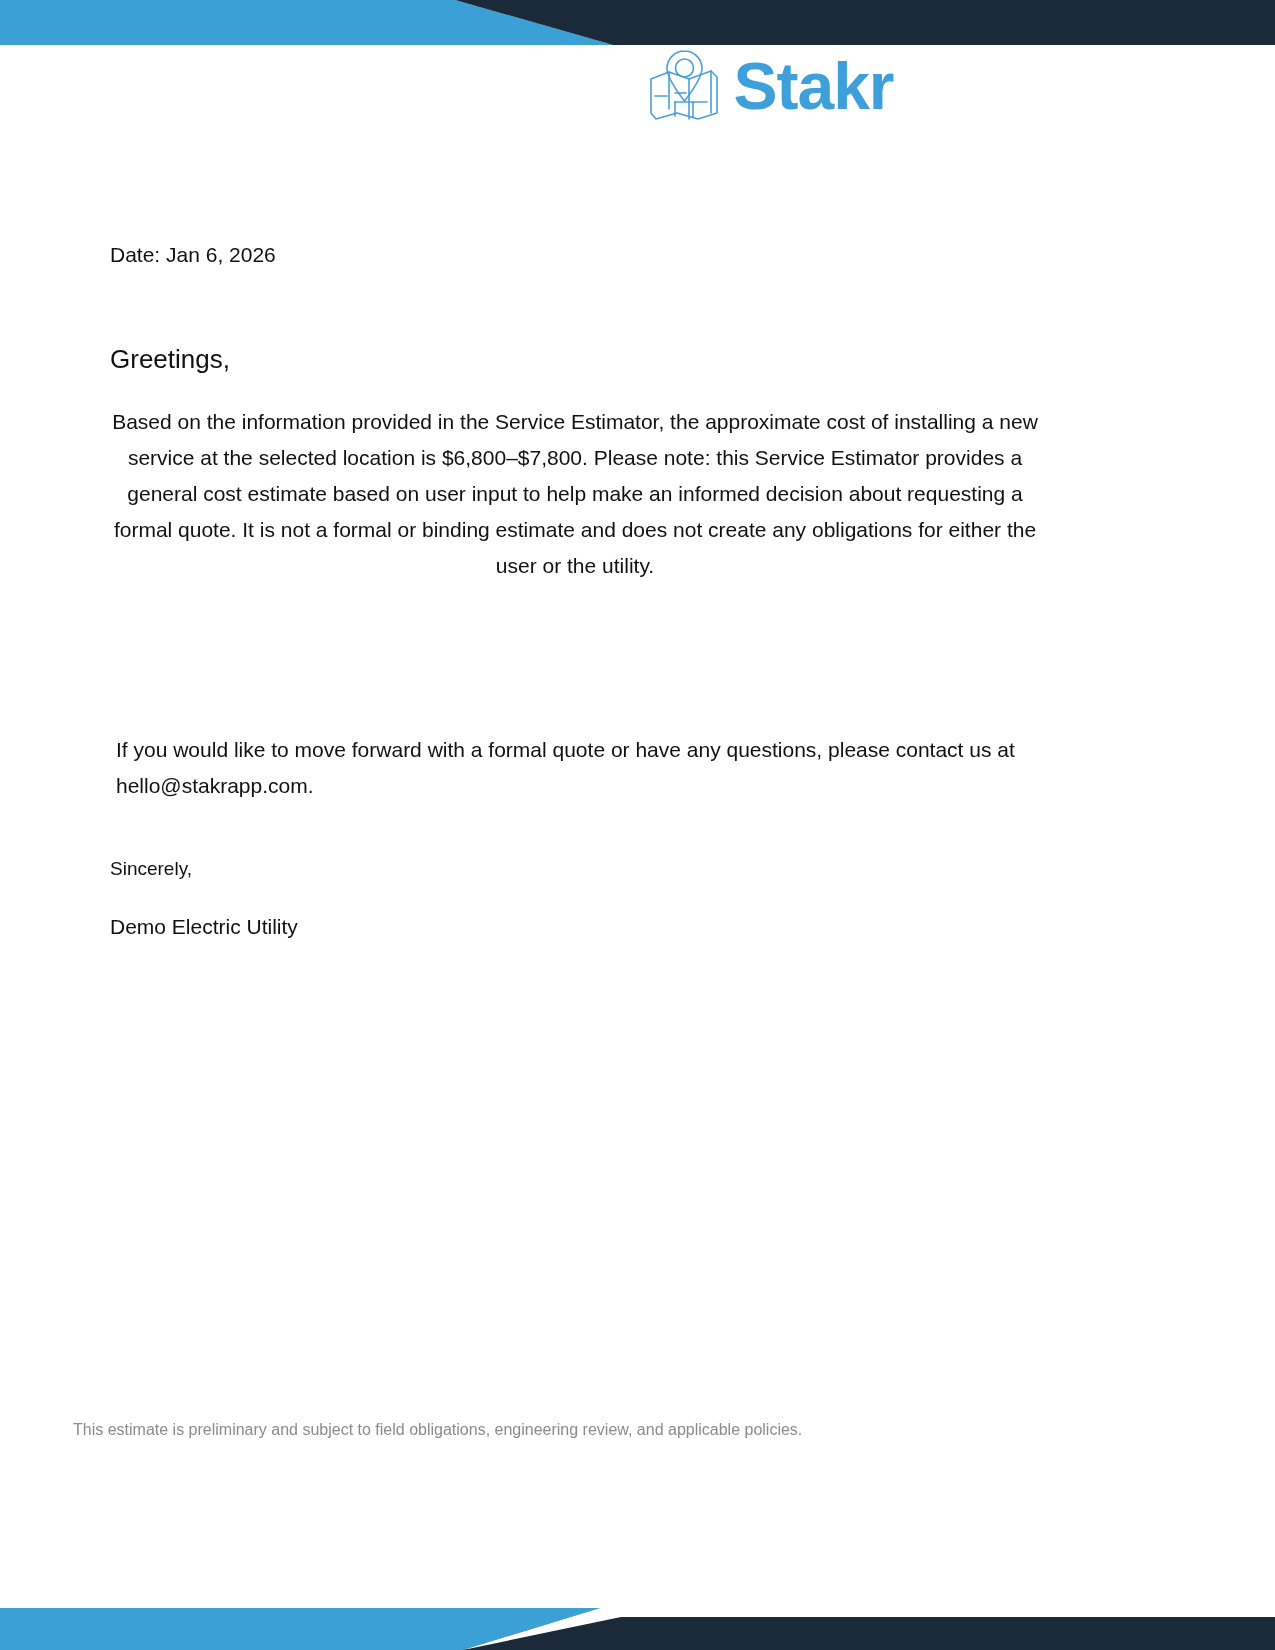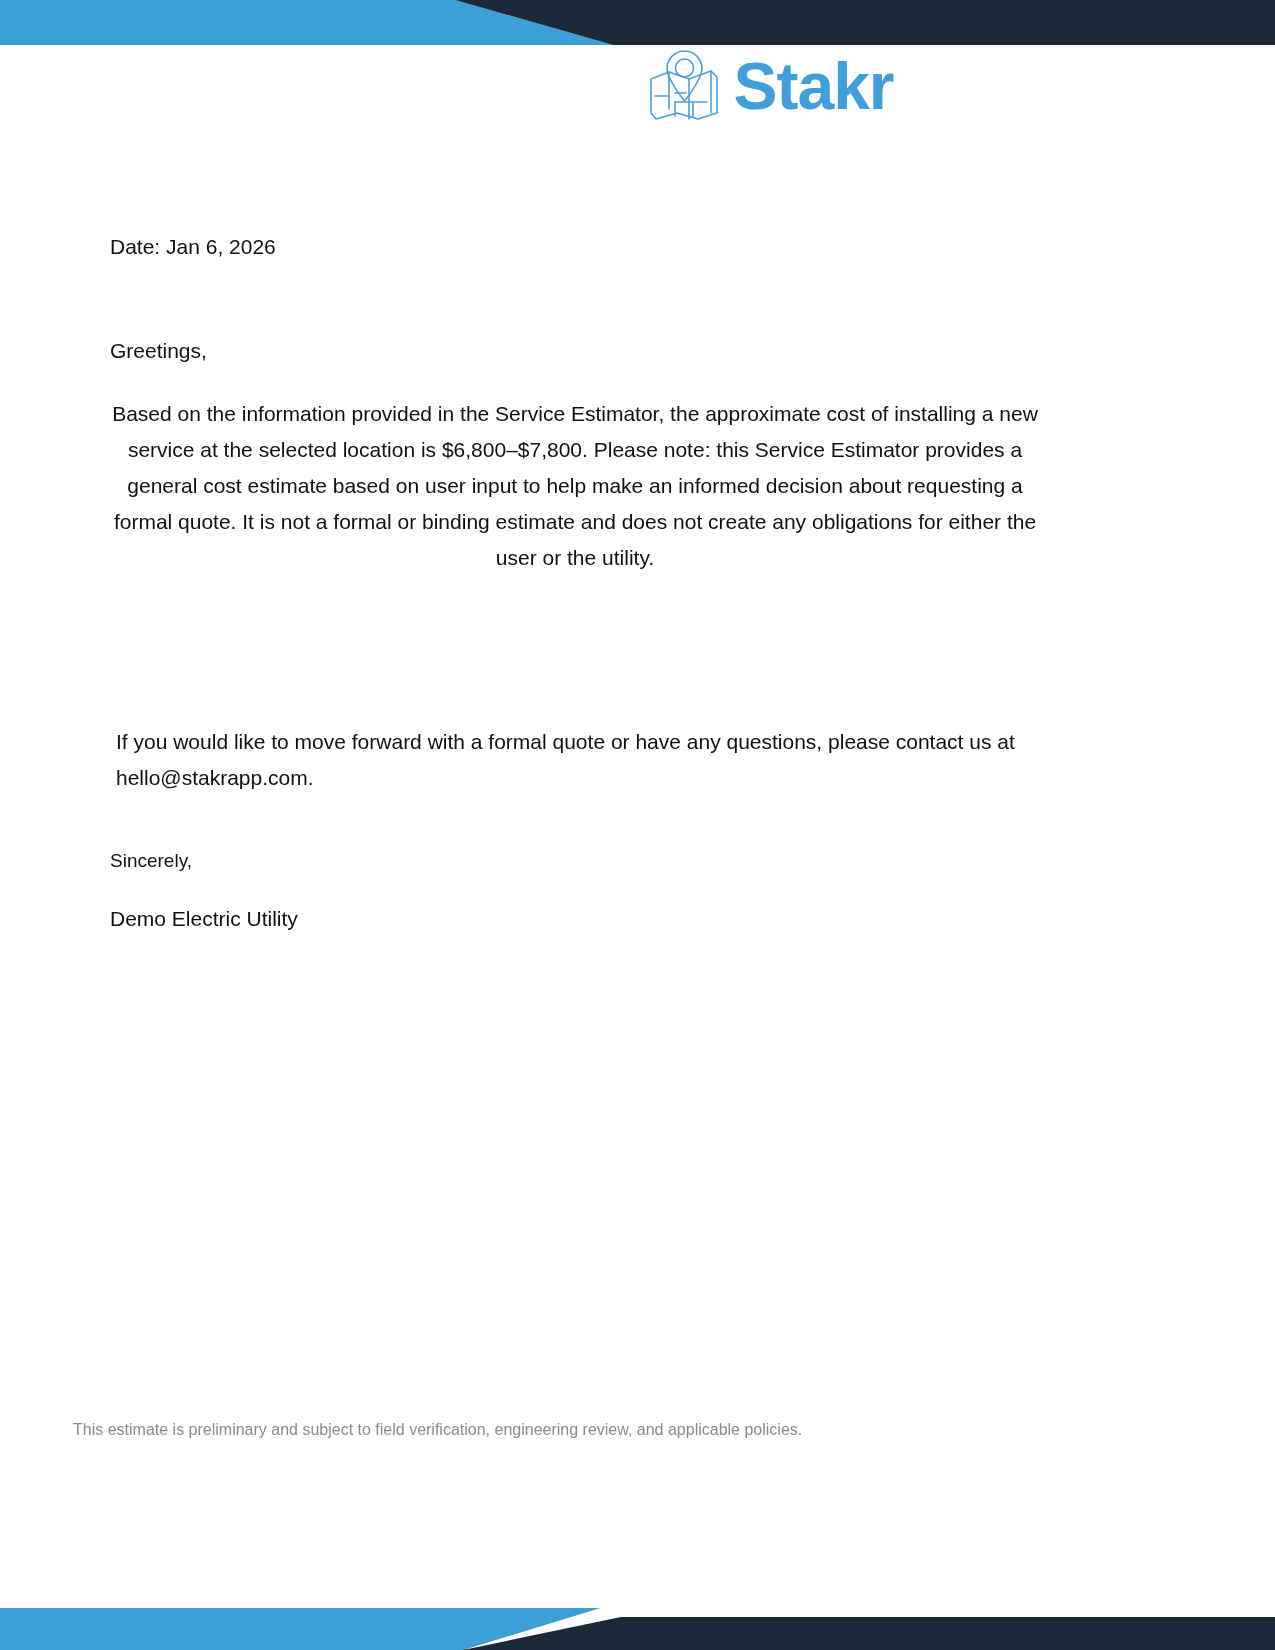--- a/index.html
+++ b/index.html
@@ -57,31 +57,31 @@
   
   .letter {
     position: absolute;
     left: 110px;
     top: 232px;
     width: 930px;
   }
   .line-date {
     font-size: 21px;
     line-height: 30px;
-    margin: 0 0 14px 0;
+    margin: 8px 0 14px 0;
   }
   .addr-block {
     font-size: 21px;
     line-height: 31px;
     margin: 0;
   }
   .addr-block div { white-space: pre; }
 
   .greeting {
-    font-size: 21px;
+    font-size: 26px;
     line-height: 30px;
     margin: 74px 0 0 0;
   }
   .body-para {
     font-size: 21px;
     line-height: 36px;
     margin: 30px 0 0 0;
     width: 930px;
     text-align: center;
   }
@@ -170,21 +170,21 @@
 
   <p class="body-para">Based on the information provided in the Service Estimator, the approximate cost of installing a new service at the selected location is $6,800–$7,800. Please note: this Service Estimator provides a general cost estimate based on user input to help make an informed decision about requesting a formal quote. It is not a formal or binding estimate and does not create any obligations for either the user or the utility.</p>
 
   <p class="closing-para">If you would like to move forward with a formal quote or have any questions, please contact us at hello@stakrapp.com.</p>
 
   <p class="sign-off">Sincerely,</p>
 
   <p class="signer">Demo Electric Utility</p>
 </div>
 
-<div class="footer-note">This estimate is preliminary and subject to field verification, engineering review, and applicable policies.</div>
+<div class="footer-note">This estimate is preliminary and subject to field obligations, engineering review, and applicable policies.</div>
 
 <div class="footer-banner">
   <svg width="1275" height="80" viewBox="0 0 1275 80" xmlns="http://www.w3.org/2000/svg">
     <rect x="0" y="38" width="1275" height="42" fill="#3ba0d6"></rect>
     <polygon points="463,80 1275,80 1275,38 600,38" fill="#1b2a38"></polygon>
     <polygon points="463,80 600,38 1275,38 1275,22 0,22 0,38" fill="#ffffff" opacity="0"></polygon>
     <polygon points="463,80 1275,80 1275,47 621,47" fill="#1b2a38"></polygon>
     <polygon points="463,80 621,47 1275,47 1275,38 600,38" fill="#ffffff"></polygon>
   </svg>
 </div>

